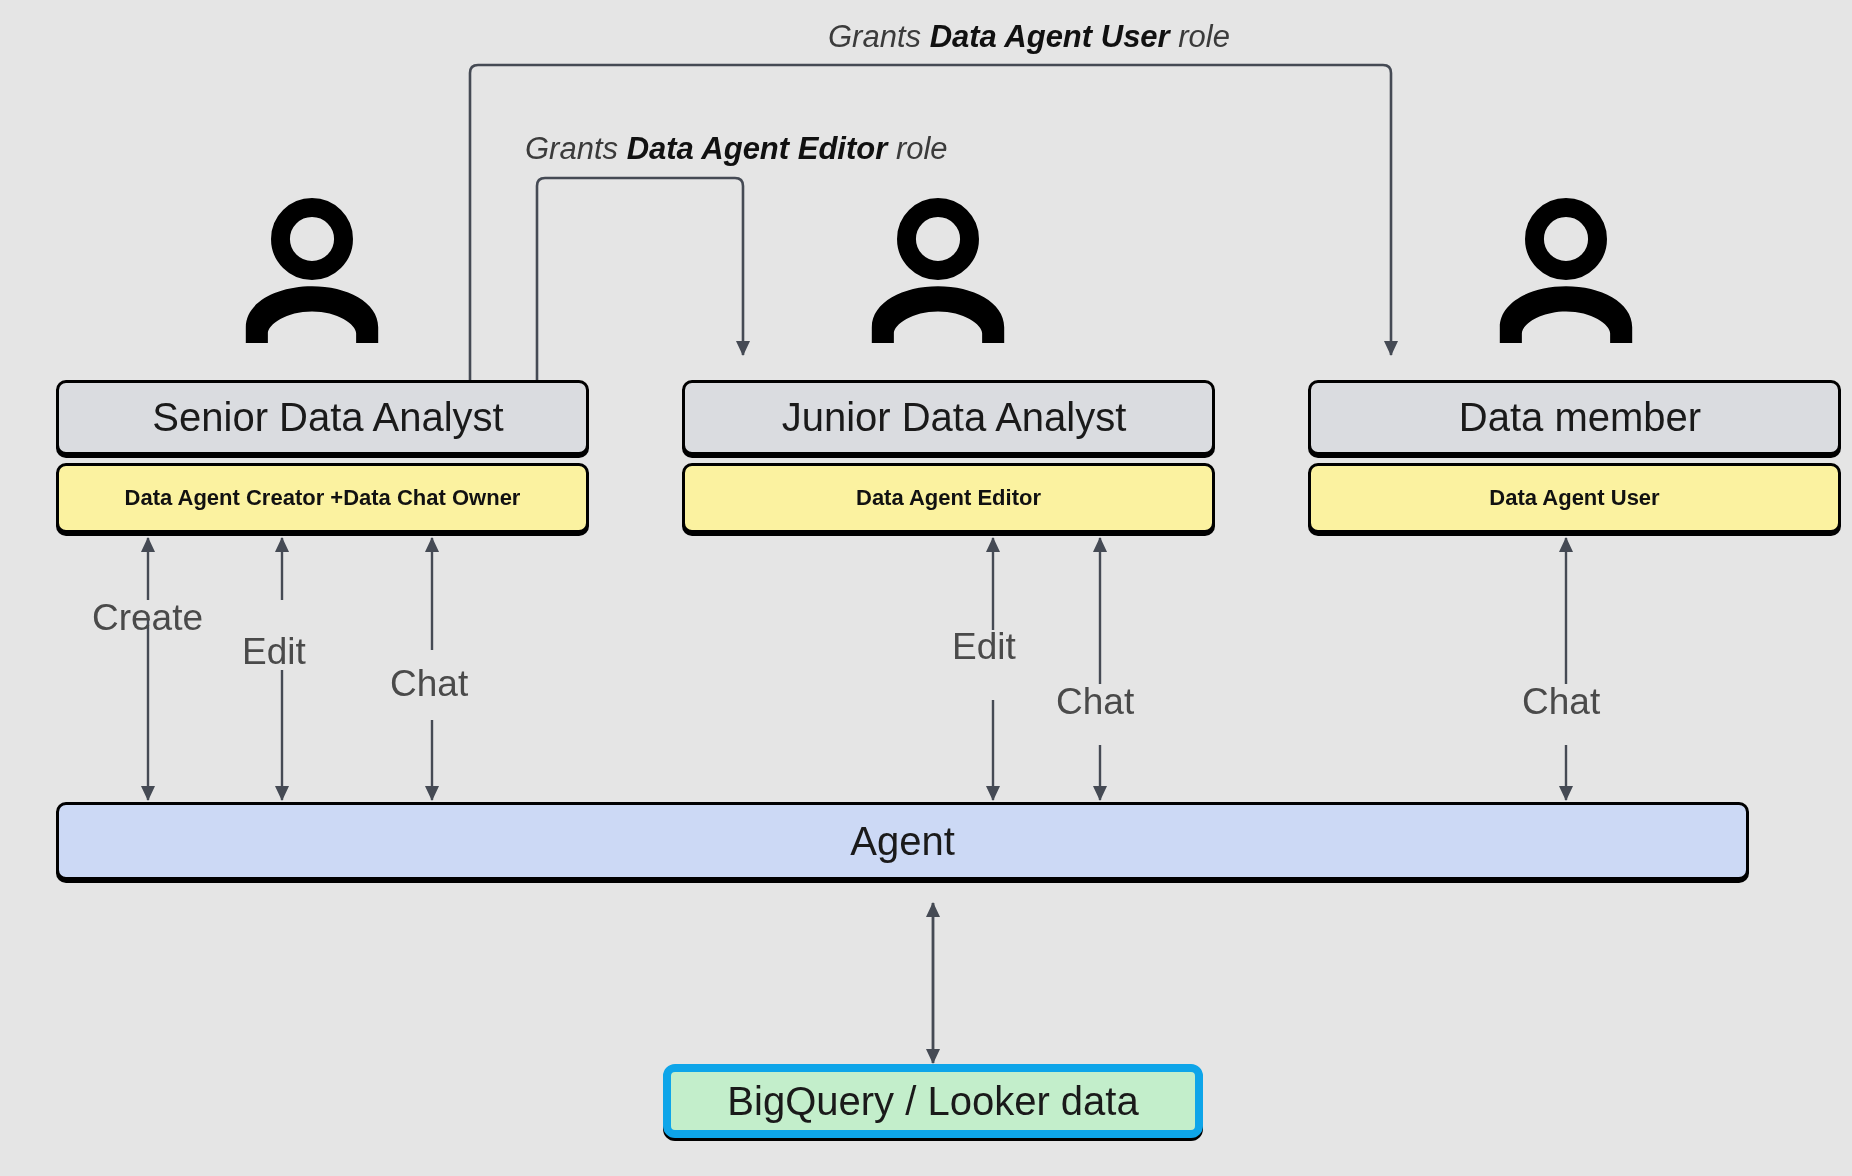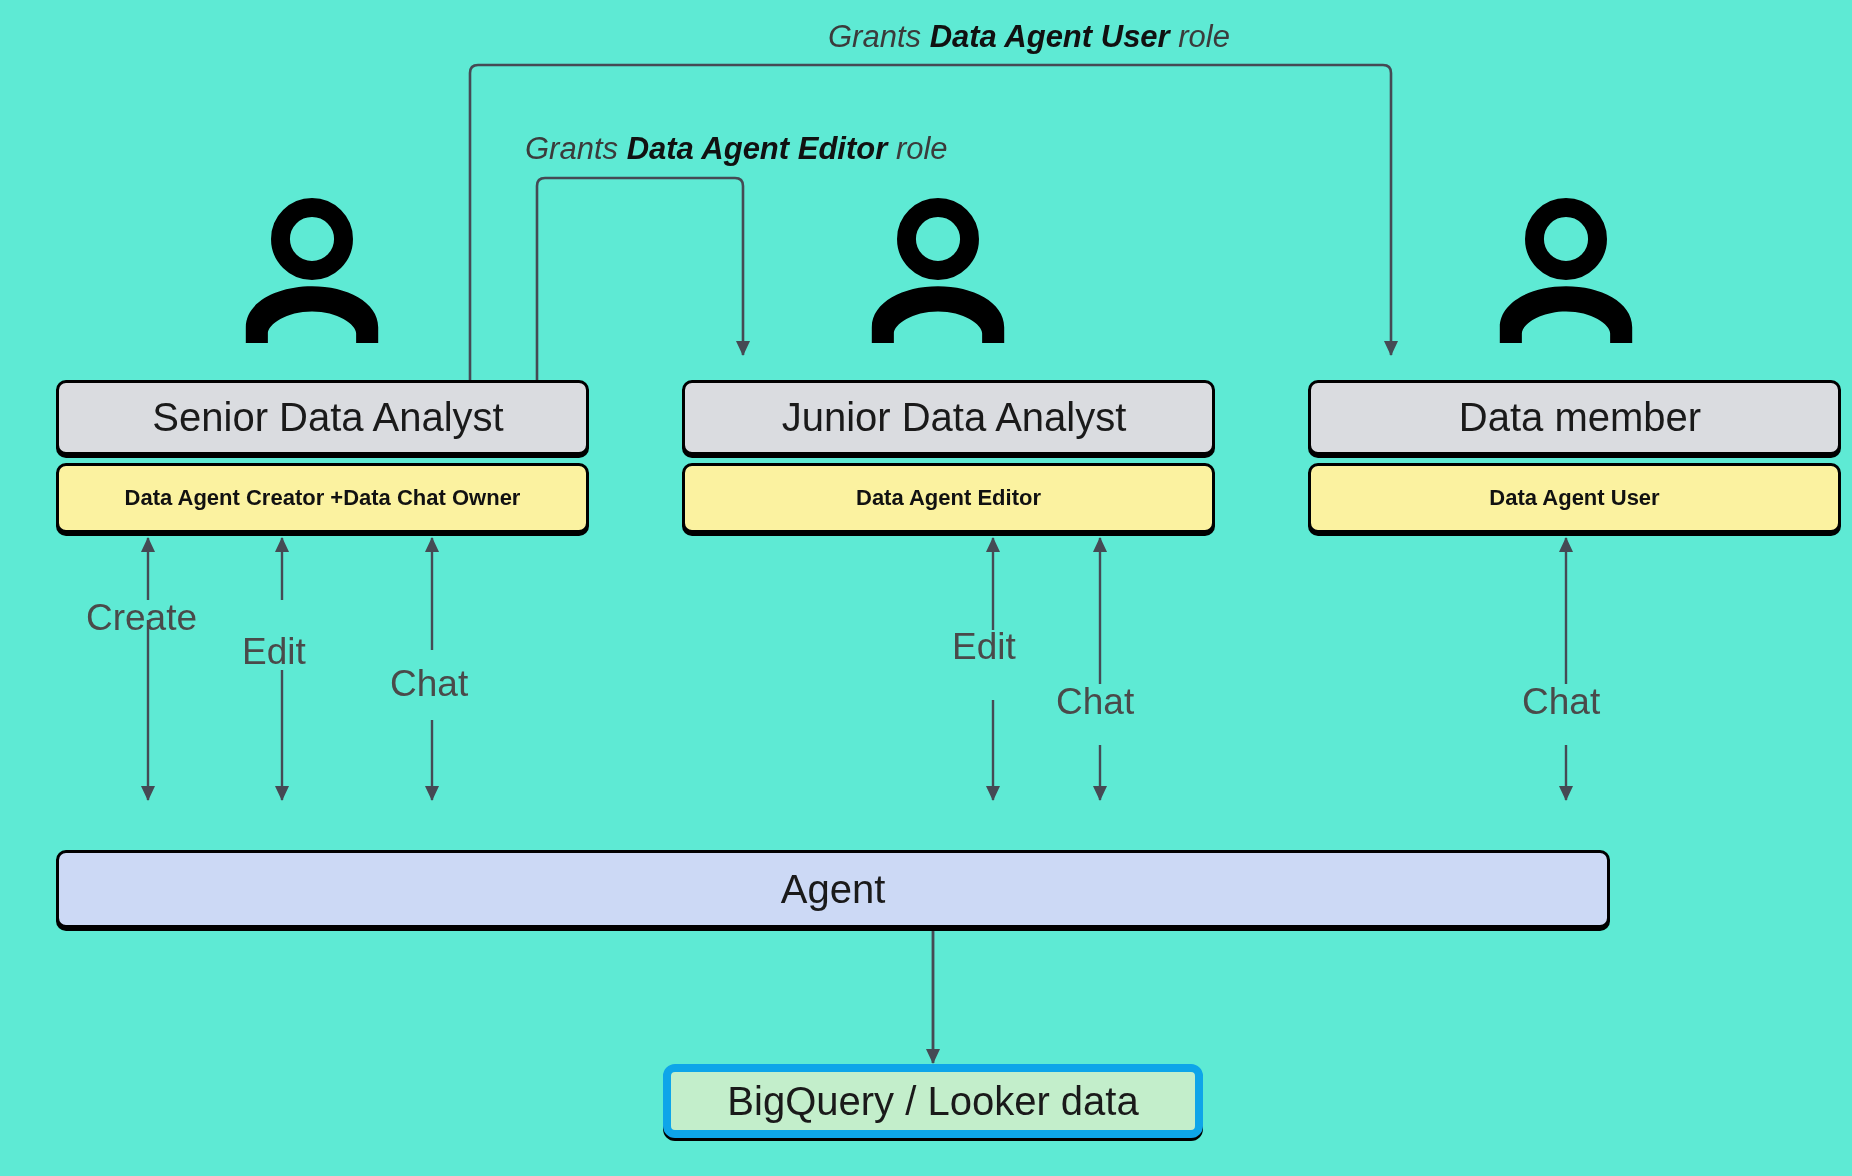--- a/index.html
+++ b/index.html
@@ -1,17 +1,17 @@
 <!DOCTYPE html>
 <html><head>
 <meta charset="utf-8">
 <style>
   html,body{margin:0;padding:0;background:#ffffff;}
   body{font-family:"Liberation Sans", sans-serif;}
-  #canvas{position:relative;width:1852px;height:1176px;background:#5eead4;overflow:hidden;}
+  #canvas{position:relative;width:1852px;height:1176px;background:#e5e5e5;overflow:hidden;}
   svg.layer{position:absolute;left:0;top:0;width:1852px;height:1176px;pointer-events:none;}
   .node{position:absolute;box-sizing:border-box;display:flex;align-items:center;justify-content:center;text-align:center;}
   .titlebox{
     background:#dadce0;border:3px solid #000;border-radius:10px;
     font-size:40px;color:#1a1a1a;font-weight:400;
     box-shadow:0 3px 0 #000;
     padding-left:11px;
   }
   .rolebox{
     background:#fbf2a0;border:3px solid #000;border-radius:10px;
@@ -111,30 +111,30 @@
     <span>Data Agent Editor</span>
   </div>
 
   <div class="node titlebox" style="left:1308px;top:380px;width:533px;height:75px;">
     <span>Data member</span>
   </div>
   <div class="node rolebox" style="left:1308px;top:463px;width:533px;height:70px;">
     <span>Data Agent User</span>
   </div>
 
-  <div class="edge-label" style="left:86px;top:597px;">Create</div>
+  <div class="edge-label" style="left:92px;top:597px;">Create</div>
   <div class="edge-label" style="left:242px;top:631px;">Edit</div>
   <div class="edge-label" style="left:390px;top:663px;">Chat</div>
 
   <div class="edge-label" style="left:952px;top:626px;">Edit</div>
   <div class="edge-label" style="left:1056px;top:681px;">Chat</div>
 
   <div class="edge-label" style="left:1522px;top:681px;">Chat</div>
 
-  <div class="node agentbox" style="left:56px;top:802px;width:1554px;height:78px;margin-top:48px;">
+  <div class="node agentbox" style="left:56px;top:802px;width:1693px;height:78px;">
     <span>Agent</span>
   </div>
 
   <div class="node databox" style="left:663px;top:1064px;width:540px;height:74px;">
     <span>BigQuery / Looker data</span>
   </div>
 
 </div>
 
 </body></html>

